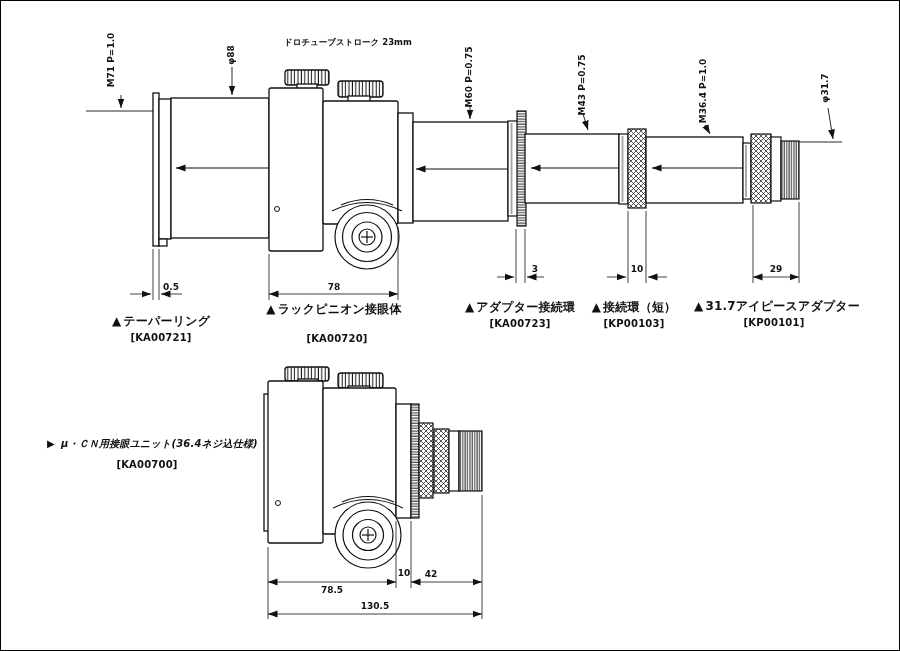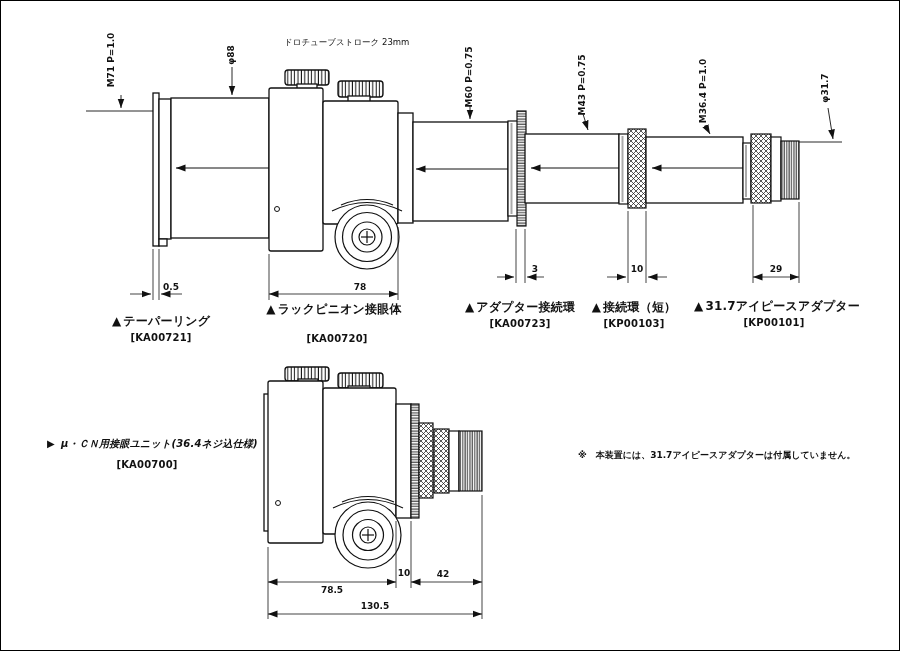--- a/index.html
+++ b/index.html
@@ -5,21 +5,21 @@
   html,body{margin:0;padding:0;background:#fff;}
   .stage{
     position:relative;width:900px;height:651px;background:#fff;
     border:1px solid #000;box-sizing:border-box;overflow:hidden;
     font-family:"DejaVu Sans","Liberation Sans",sans-serif;
   }
   svg{position:absolute;left:0;top:0;}
   .t{position:absolute;transform:translate(-50%,-50%);white-space:nowrap;color:#111;text-align:center;}
   .tl{position:absolute;transform:translateY(-50%);white-space:nowrap;color:#111;}
   .v{position:absolute;transform:translate(-50%,-50%) rotate(-90deg);white-space:nowrap;color:#111;}
-  .f85{font-size:8.5px;font-weight:normal;}
+  .f85{font-size:8.5px;font-weight:bold;}
   .f9{font-size:9px;font-weight:bold;}
   .f95{font-size:10px;font-weight:bold;letter-spacing:.2px;}
   .f10{font-size:12px;font-weight:bold;letter-spacing:.2px;}
   .mk{margin-right:2px;}
   .mk2{margin-right:6px;}
   .mk3{margin-right:9px;}
 </style>
 </head>
 <body>
 
@@ -182,21 +182,21 @@
 
 <div class="v f9" style="left:110px;top:59px;">M71 P=1.0</div>
 <div class="v f9" style="left:230px;top:54px;">φ88</div>
 <div class="tl f85" style="left:283px;top:42px;">ドロチューブストローク 23mm</div>
 <div class="v f9" style="left:468px;top:76px;">M60 P=0.75</div>
 <div class="v f9" style="left:581px;top:84px;">M43 P=0.75</div>
 <div class="v f9" style="left:702px;top:90px;">M36.4 P=1.0</div>
 <div class="v f9" style="left:824px;top:87px;">φ31.7</div>
 
 <div class="t f9" style="left:170px;top:286px;">0.5</div>
-<div class="t f9" style="left:333px;top:286px;margin-left:26px;">78</div>
+<div class="t f9" style="left:333px;top:286px;">78</div>
 <div class="t f9" style="left:534px;top:268px;">3</div>
 <div class="t f9" style="left:636px;top:268px;">10</div>
 <div class="t f9" style="left:775px;top:268px;">29</div>
 
 <div class="t f10" style="left:160px;top:320px;"><span class="mk">▲</span><span>テーパーリング</span></div>
 <div class="t f95" style="left:160px;top:336px;">[KA00721]</div>
 
 <div class="t f10" style="left:333px;top:308px;"><span class="mk">▲</span><span>ラックピニオン接眼体</span></div>
 <div class="t f95" style="left:336px;top:337px;">[KA00720]</div>
 
@@ -207,18 +207,17 @@
 <div class="t f95" style="left:633px;top:322px;">[KP00103]</div>
 
 <div class="t f10" style="left:776px;top:305px;"><span class="mk">▲</span><span>31.7アイピースアダプター</span></div>
 <div class="t f95" style="left:773px;top:321px;">[KP00101]</div>
 
 <div class="tl f95" style="left:46px;top:443px;font-style:italic;"><span class="mk2">▶</span><span>μ・ＣＮ用接眼ユニット(36.4ネジ込仕様)</span></div>
 <div class="t f95" style="left:146px;top:463px;">[KA00700]</div>
 
 <div class="t f9" style="left:331px;top:573px;margin-top:16px;">78.5</div>
 <div class="t f9" style="left:403px;top:572px;">10</div>
-<div class="t f9" style="left:442px;top:573px;">42</div>
+<div class="t f9" style="left:430px;top:573px;">42</div>
 <div class="t f9" style="left:374px;top:605px;">130.5</div>
 
-<div class="tl f9" style="left:577px;top:454px;"><span class="mk3">※</span><span>本装置には、31.7アイピースアダプターは付属していません。</span></div>
 
 </div>
 
 </body></html>

